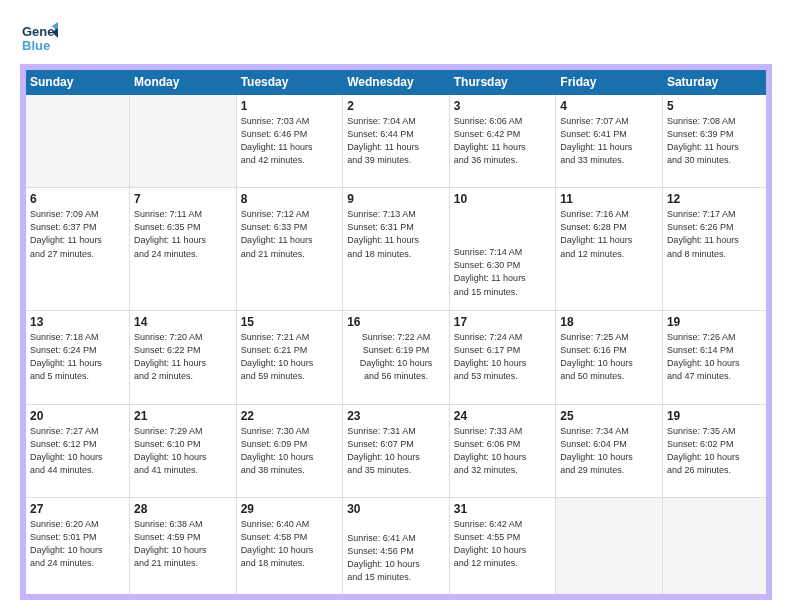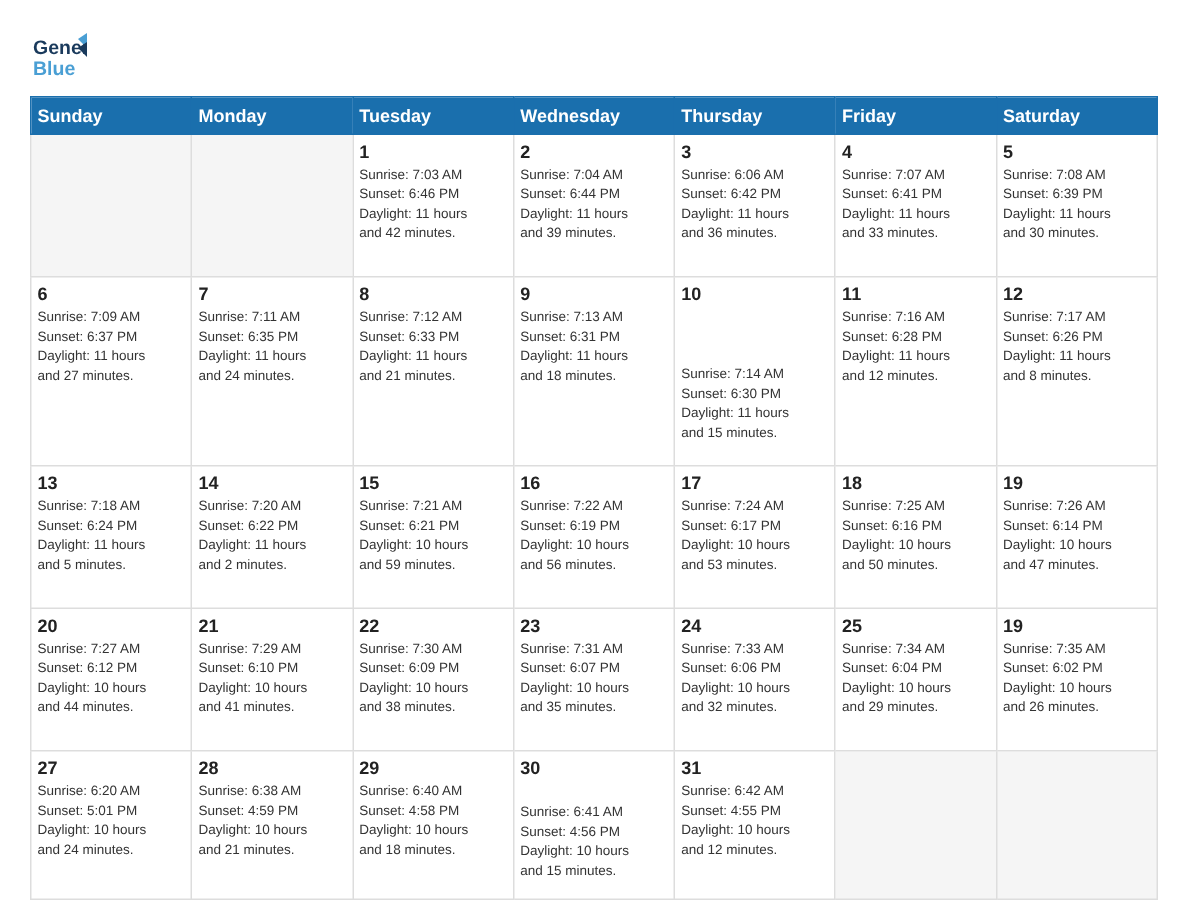--- a/index.html
+++ b/index.html
@@ -36,21 +36,21 @@
       font-weight: bold;
       color: #222;
       line-height: 1.1;
     }
     .subtitle {
       font-size: 15px;
       color: #444;
     }
     .calendar {
       flex: 1;
-      border: 1px solid #c4b5fd;
+      border: 6px solid #c4b5fd;
       border-collapse: collapse;
       width: 100%;
       table-layout: fixed;
     }
     .calendar th {
       background: #1a6fad;
       color: #fff;
       font-size: 12px;
       font-weight: bold;
       padding: 5px 4px;
@@ -228,21 +228,21 @@
           </td>
           <td>
             <span class="day-num">15</span>
             <div class="day-info" style="white-space: pre-line;">Sunrise: 7:21 AM
 Sunset: 6:21 PM
 Daylight: 10 hours
 and 59 minutes.</div>
           </td>
           <td>
             <span class="day-num">16</span>
-            <div class="day-info" style="white-space: pre-line;">Sunrise: 7:22 AM
+            <div class="day-info" style="white-space: pre-line; text-align: center;">Sunrise: 7:22 AM
 Sunset: 6:19 PM
 Daylight: 10 hours
 and 56 minutes.</div>
           </td>
           <td>
             <span class="day-num">17</span>
             <div class="day-info" style="white-space: pre-line;">Sunrise: 7:24 AM
 Sunset: 6:17 PM
 Daylight: 10 hours
 and 53 minutes.</div>

